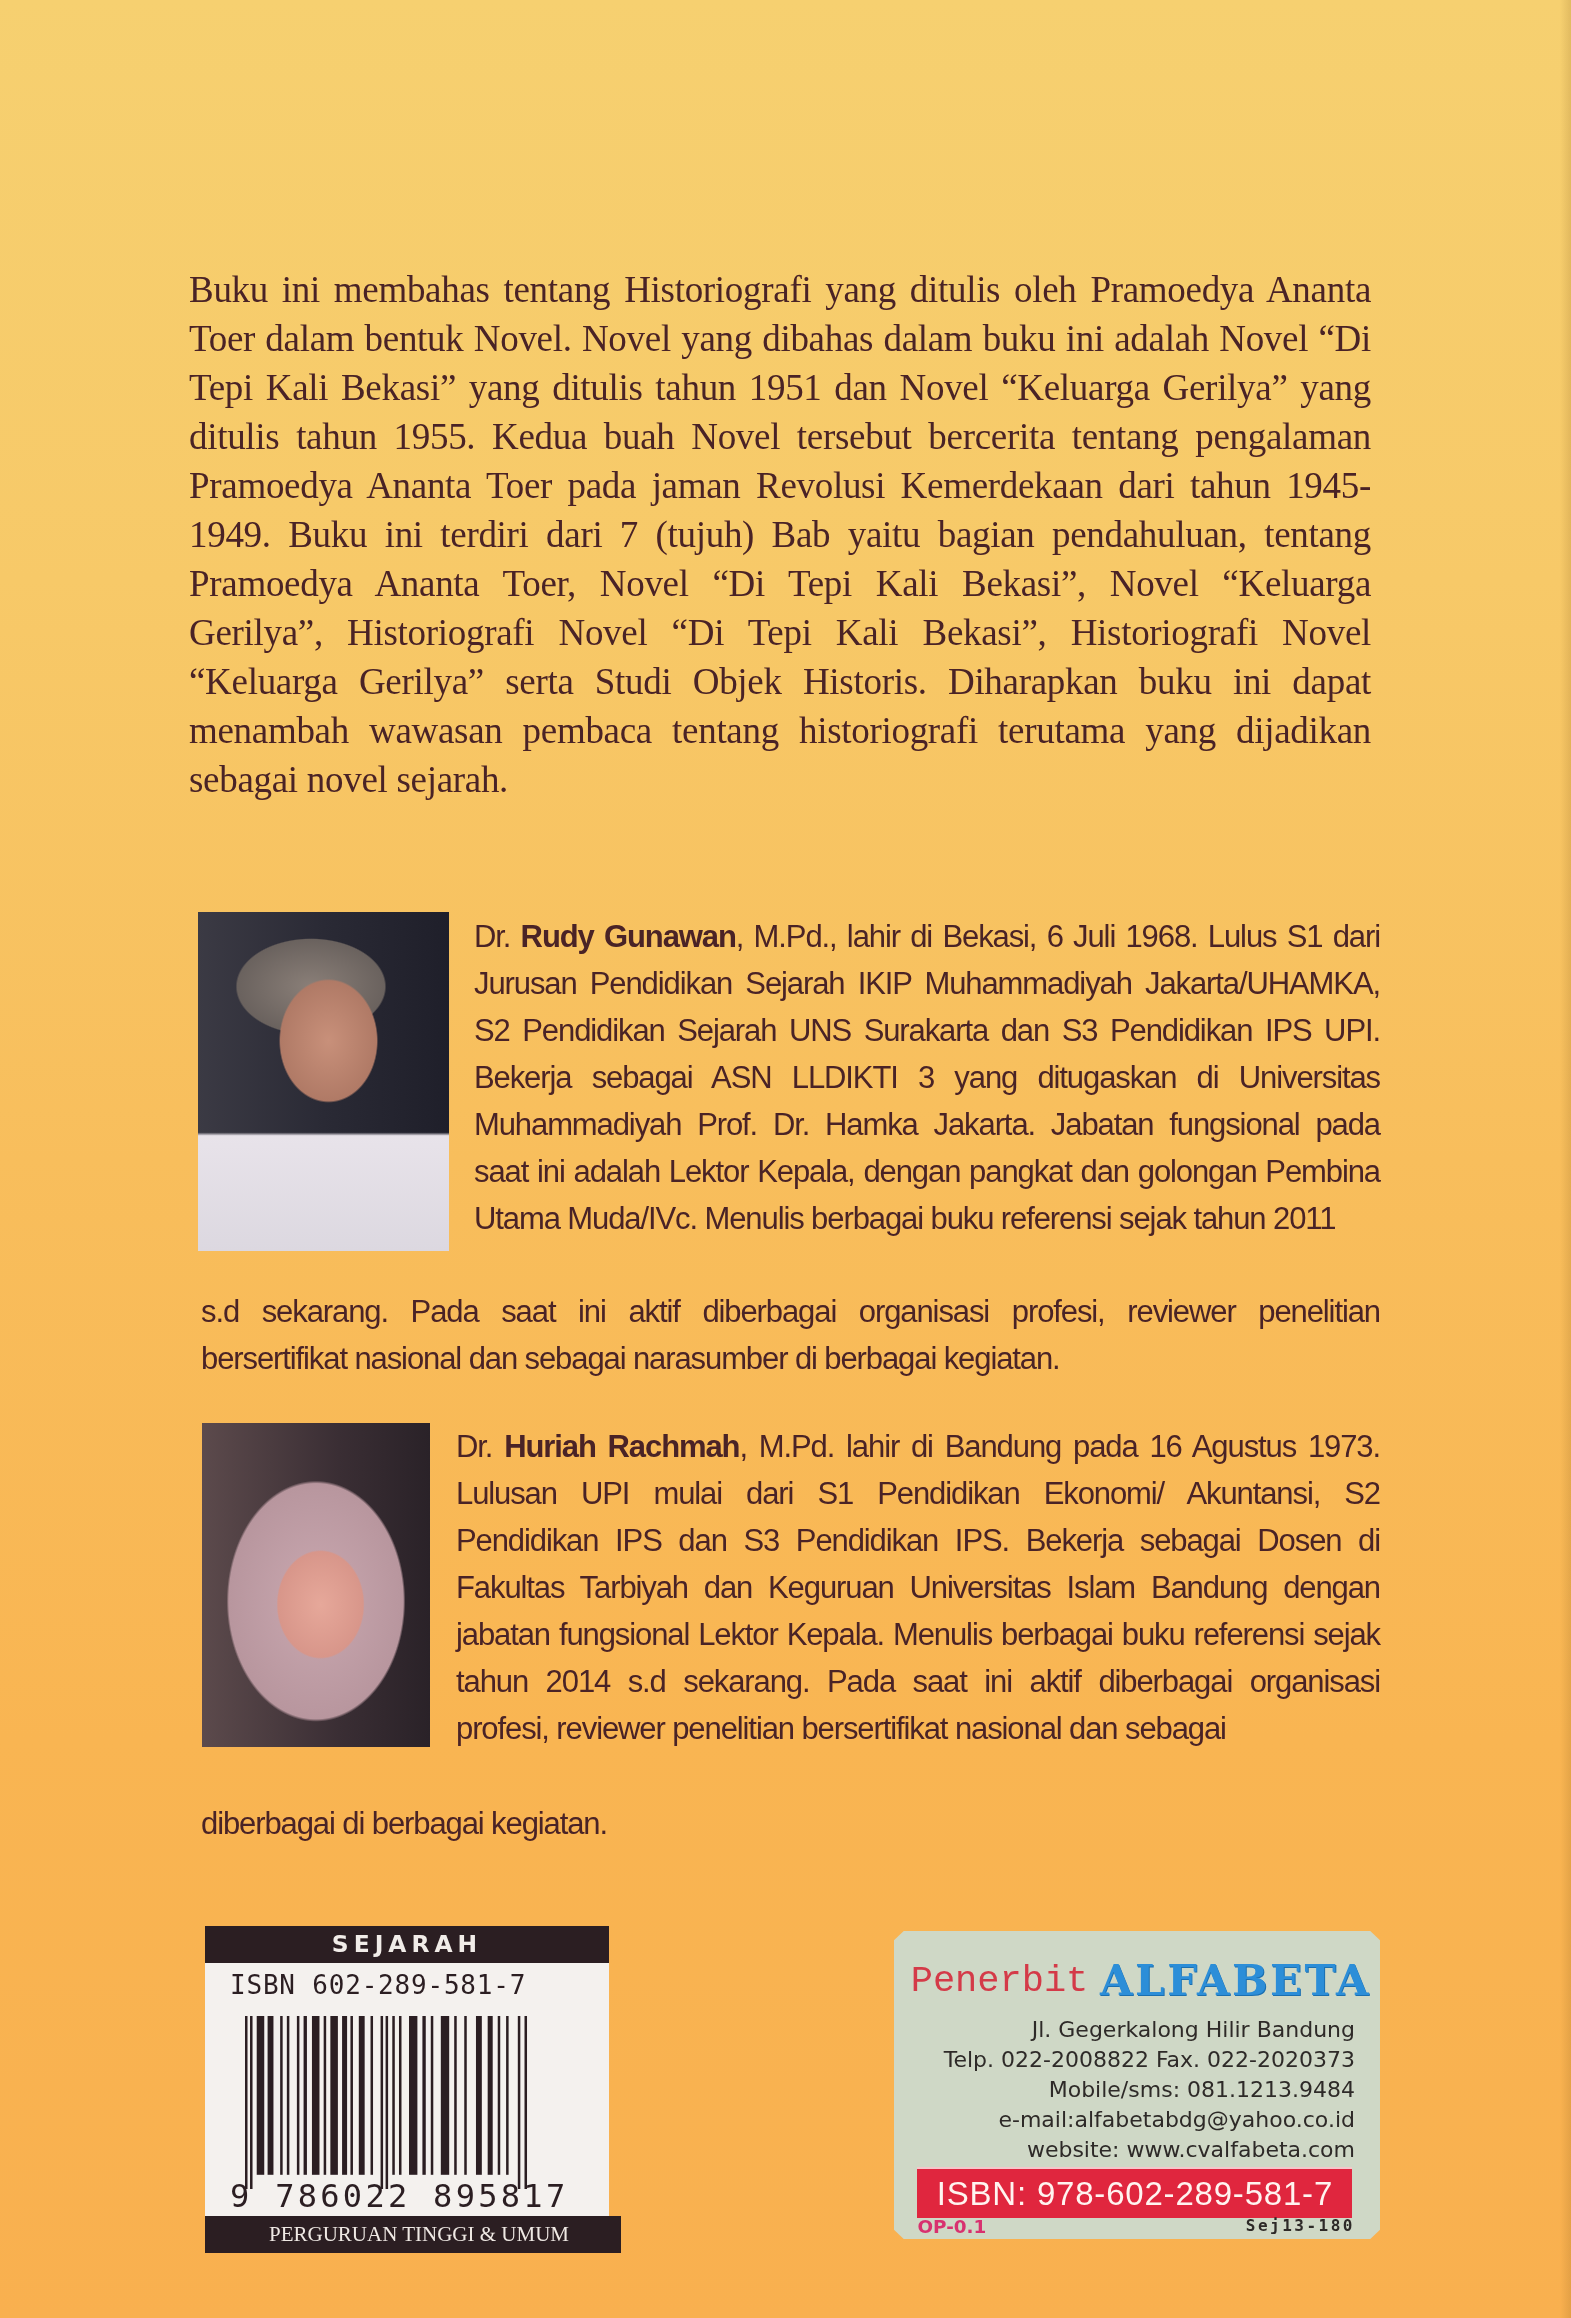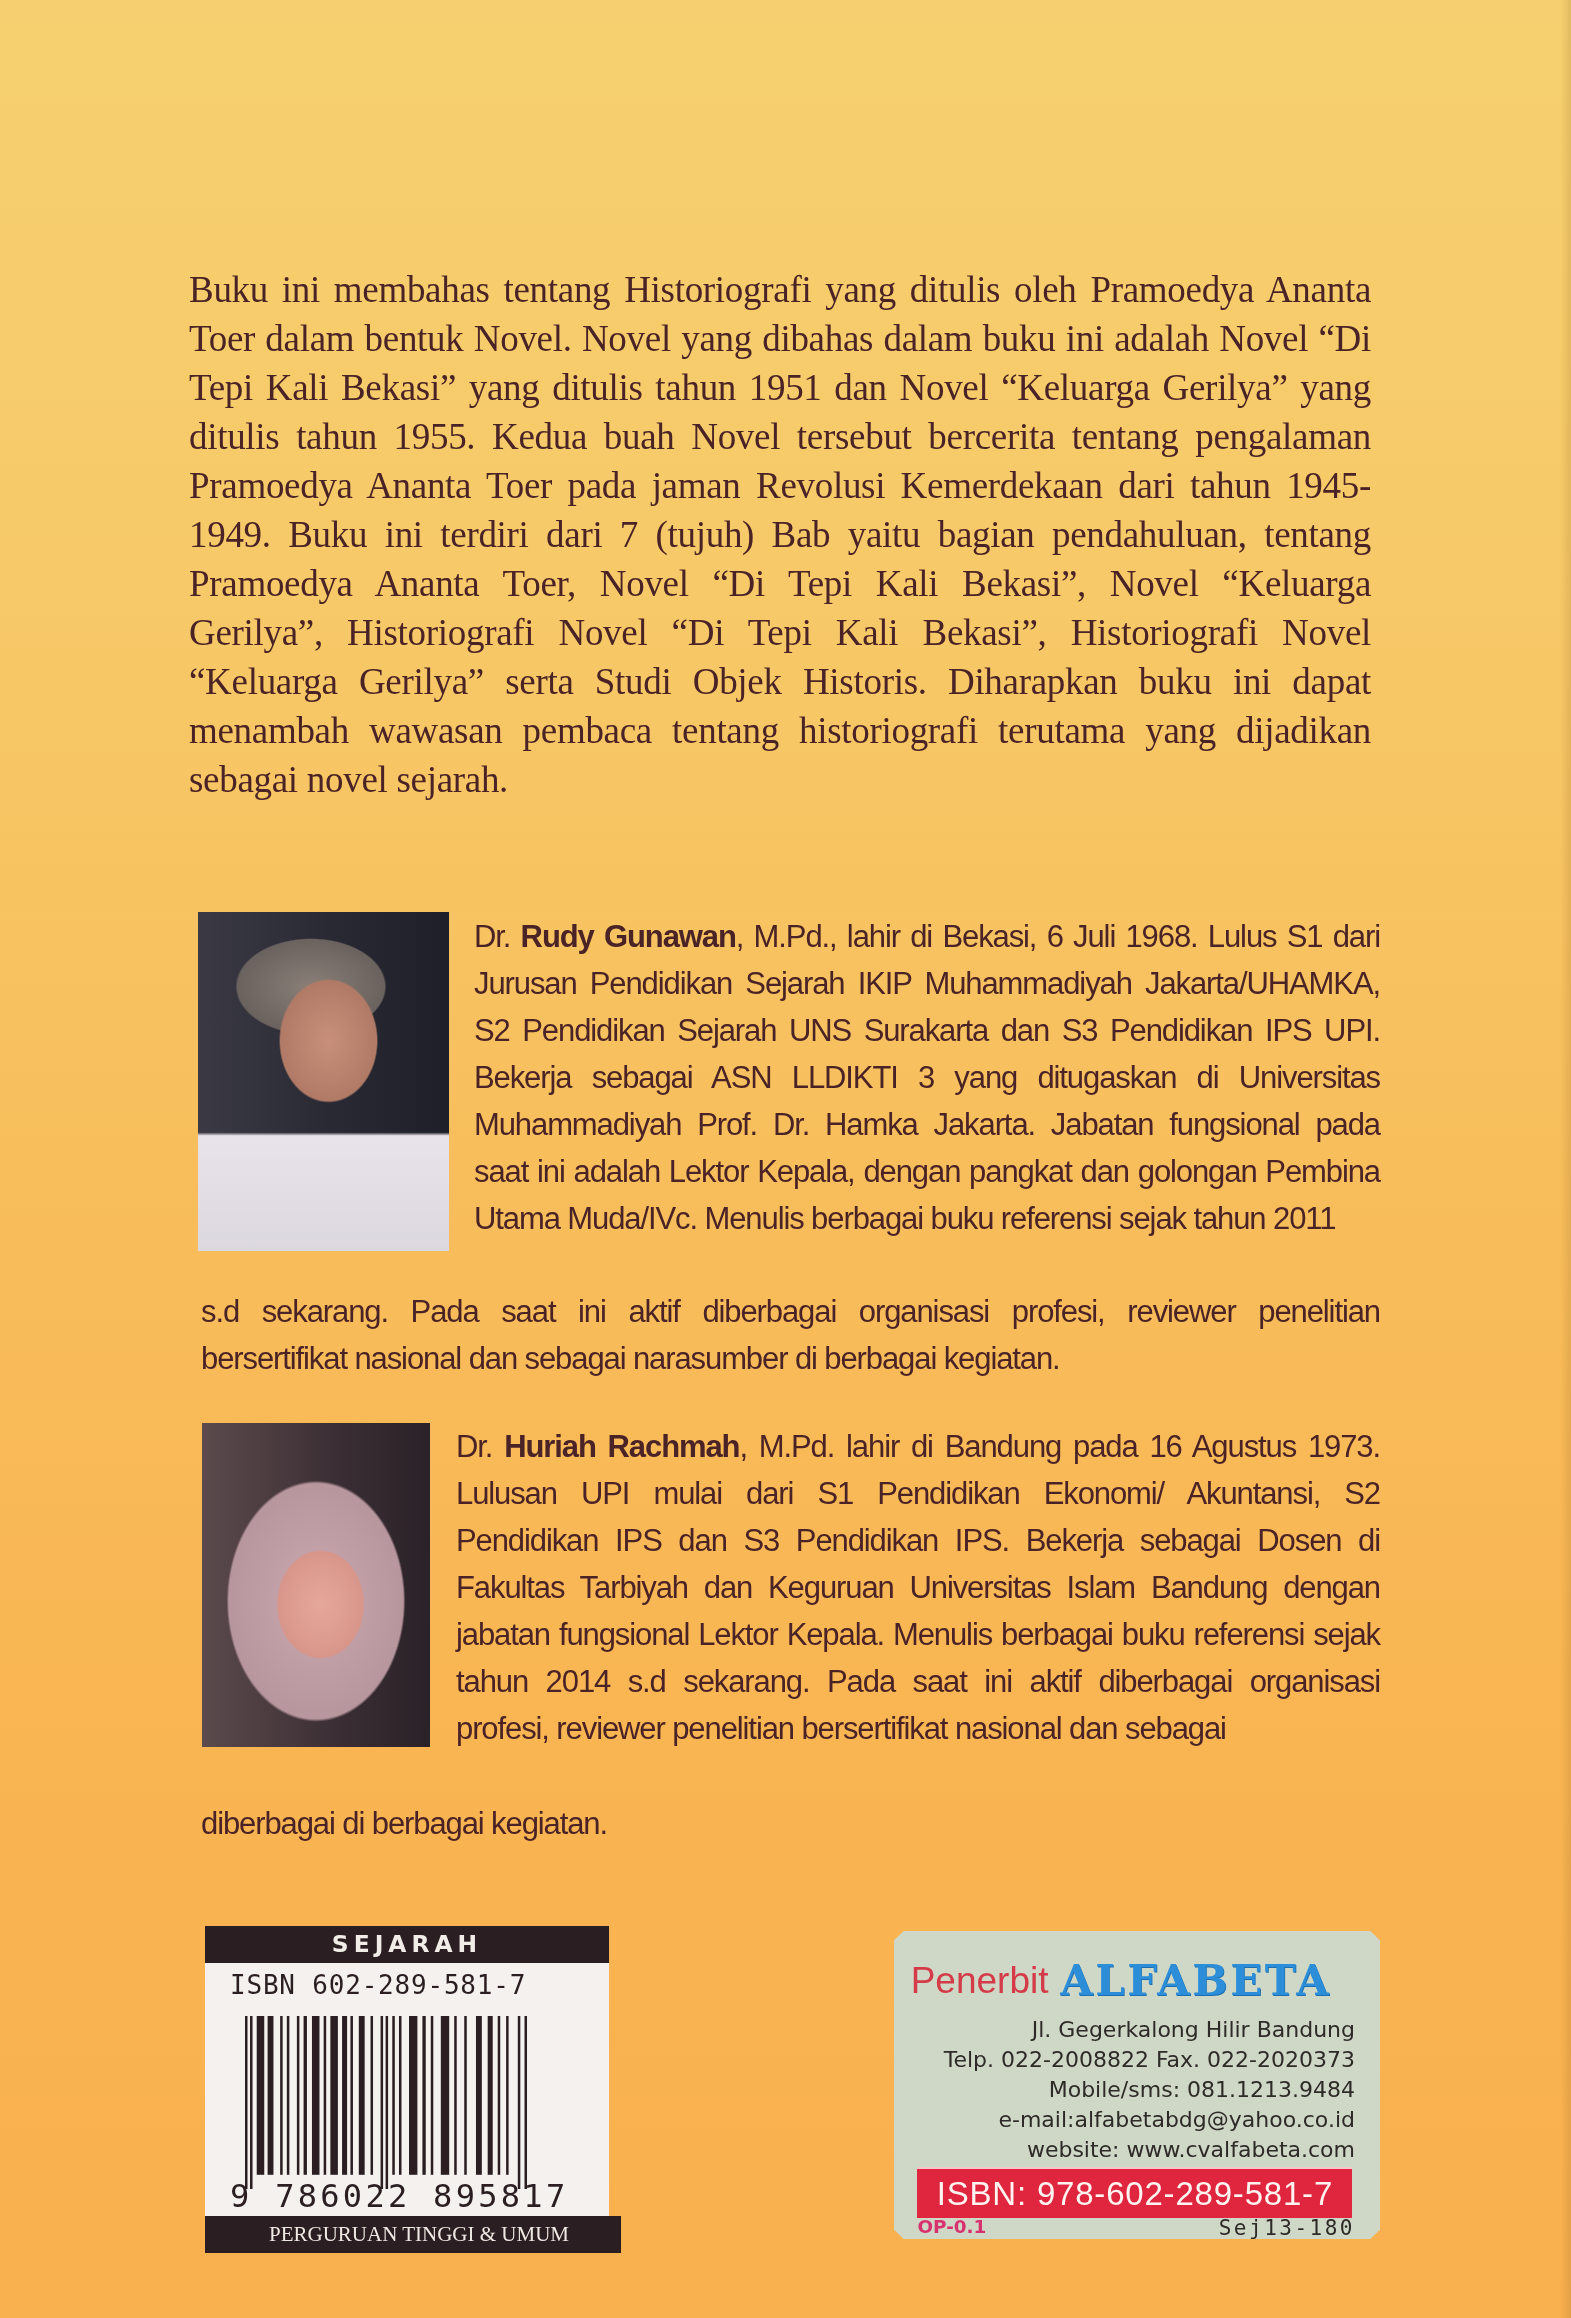--- a/index.html
+++ b/index.html
@@ -73,21 +73,21 @@
   }
   .publisher {
     position: absolute; left: 894px; top: 1931px; width: 486px; height: 308px;
     background: #cfd8c6; border-radius: 8.4px;
     clip-path: polygon(2% 0, 98% 0, 100% 3%, 100% 97%, 98% 100%, 2% 100%, 0 97%, 0 3%);
   }
   .pub-title {
     position: absolute; left: 16.7px; top: 25px; white-space: nowrap;
   }
   .pub-penerbit {
-    font-family: Liberation Sans, sans-serif; font-size: 37px; color: #d43a48;
+    font-family: Liberation Mono, monospace; font-size: 37px; color: #d43a48;
     vertical-align: middle;
   }
   .pub-alfabeta {
     font-family: "DejaVu Serif", serif; font-weight: bold; font-size: 42px; color: #2c8ed8;
     letter-spacing: 2.5px; margin-left: 11.7px; vertical-align: middle;
     text-shadow: 0.8px 0.8px 0 #1b6fb0;
     margin-top: 45px;
   }
   .pub-lines {
     position: absolute; right: 25px; top: 84px; text-align: right;
@@ -99,21 +99,21 @@
     background: #e0263e; color: #fff4f0; font-family: "Liberation Sans", sans-serif;
     font-size: 33px; line-height: 49px; text-align: center; letter-spacing: 0.8px;
     border-top: 2.5px solid #f4c7cb;
   }
   .pub-op {
     position: absolute; left: 23.4px; top: 285px; font-family: "DejaVu Sans", sans-serif;
     font-weight: bold; font-size: 18.4px; color: #d8316f;
   }
   .pub-code {
     position: absolute; right: 25px; top: 285px; font-family: "DejaVu Sans Mono", monospace;
-    font-weight: normal; font-size: 21px; color: #2e2a28; letter-spacing: 2.5px;
+    font-weight: bold; font-size: 16px; color: #2e2a28; letter-spacing: 2.5px;
   }
 </style>
 </head>
 <body>
 
 <div class="spine-shadow"></div>
 
 <p class="synopsis">Buku ini membahas tentang Historiografi yang ditulis oleh Pramoedya Ananta Toer dalam bentuk Novel.  Novel yang dibahas dalam buku ini adalah Novel “Di Tepi Kali Bekasi” yang ditulis tahun 1951 dan Novel “Keluarga Gerilya” yang ditulis tahun 1955.  Kedua buah Novel tersebut bercerita tentang pengalaman Pramoedya Ananta Toer pada jaman Revolusi Kemerdekaan dari tahun 1945-1949.  Buku ini terdiri dari 7 (tujuh) Bab yaitu bagian pendahuluan, tentang Pramoedya Ananta Toer, Novel “Di Tepi Kali Bekasi”, Novel “Keluarga Gerilya”, Historiografi Novel “Di Tepi Kali Bekasi”, Historiografi Novel “Keluarga Gerilya” serta Studi Objek Historis. Diharapkan buku ini dapat menambah wawasan pembaca tentang historiografi terutama yang dijadikan sebagai novel sejarah.</p>
 
 <div class="photo photo-1"></div>

